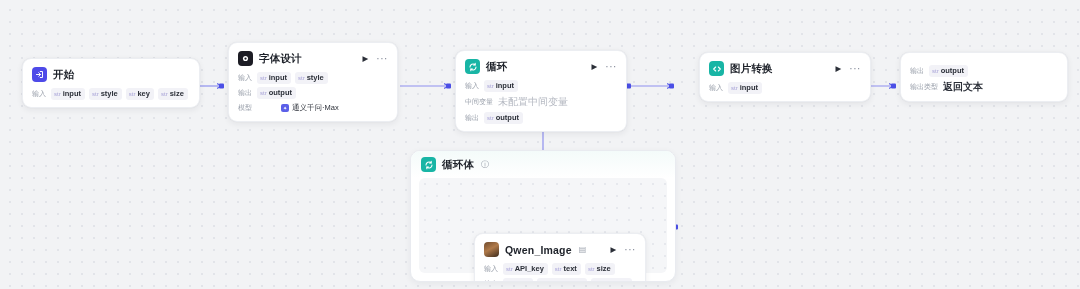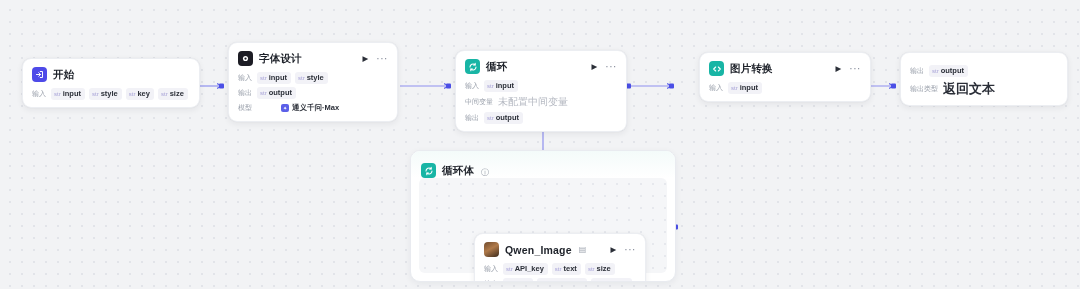--- a/index.html
+++ b/index.html
@@ -66,42 +66,42 @@
   .tags { display: flex; align-items: center; gap: 4px; flex-wrap: nowrap; overflow: hidden; }
   .tag {
     display: inline-flex; align-items: center; gap: 2px;
     background: #f2f2f7; border-radius: 3px;
     padding: 1px 4px 1px 3px;
     font-size: 7.5px; font-weight: 700; color: #2b2f38;
     white-space: nowrap; line-height: 1.35;
   }
   .tag .ty { font-size: 6px; font-weight: 400; color: #a8a3d8; }
   .plain { font-size: 10px; color: #b4b8c1; white-space: nowrap; }
-  .plain-strong { font-size: 13px; color: #2b2f38; font-weight: 700; }
+  .plain-strong { font-size: 10px; color: #2b2f38; font-weight: 700; }
   .model-chip {
     display: inline-flex; align-items: center; gap: 3px;
-    font-size: 7.5px; color: #2b2f38; font-weight: 700; padding-left: 24px;
+    font-size: 7.5px; color: #2b2f38; font-weight: 400; padding-left: 24px;
   }
   .model-dot {
     width: 8px; height: 8px; border-radius: 2px; background:#5b5fe8;
     display:inline-flex;align-items:center;justify-content:center;
     color:#fff;font-size:5px;
   }
 
   
   #loop-body {
     position: absolute;
     background: #ffffff;
     border: 1px solid #e9ebf0;
     border-radius: 10px;
     box-shadow: 0 2px 7px rgba(22,28,45,.06);
     overflow: hidden;
   }
   #loop-body-head {
-    height: 27px; display: flex; align-items: flex-end; gap: 6px;
+    height: 27px; display: flex; align-items: center; gap: 6px;
     padding: 0 10px;
     background: linear-gradient(180deg,#f4fbfa 0%,#ffffff 100%);
   }
   #loop-body-canvas {
     position: absolute; left: 8px; right: 8px; top: 27px; bottom: 8px;
     background-color: #f5f6f8;
     background-image: radial-gradient(circle, #e6e8ed 1px, transparent 1px);
     background-size: 12px 12px;
     border-radius: 6px;
   }

